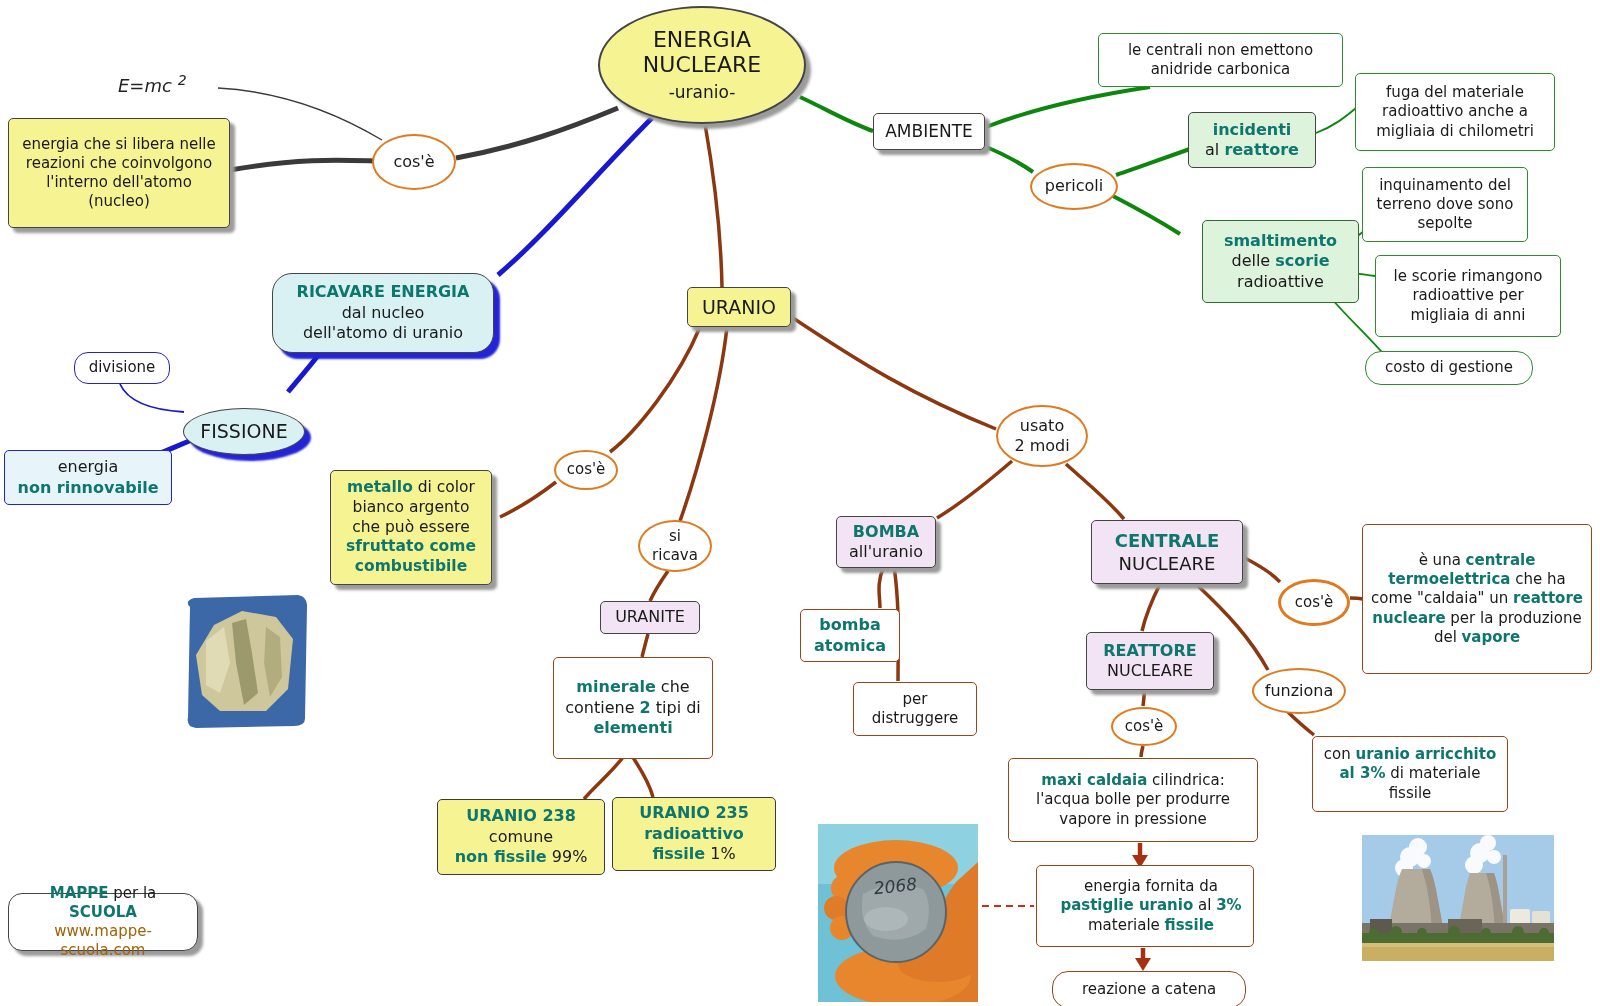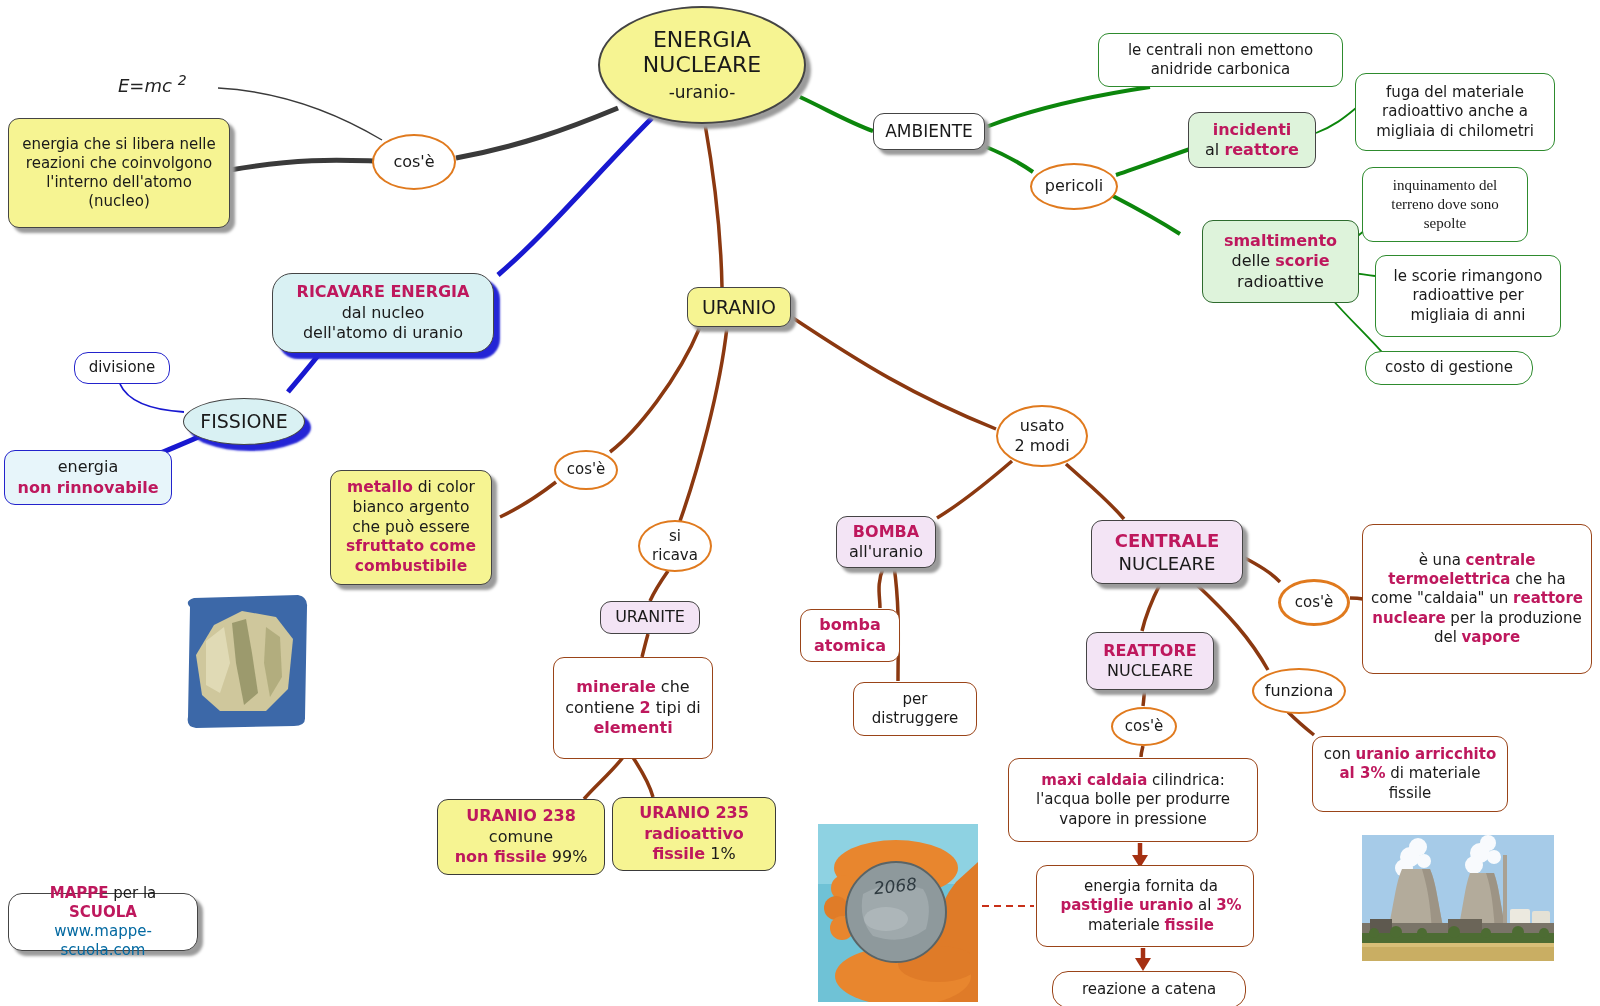--- a/index.html
+++ b/index.html
@@ -3,21 +3,21 @@
 <meta charset="utf-8">
 <style>
   html,body{margin:0;padding:0;}
   body{
     width:1600px;height:1006px;position:relative;background:#ffffff;
     font-family:"DejaVu Sans",sans-serif;color:#1a1a1a;overflow:hidden;
   }
   #edges{position:absolute;left:0;top:0;z-index:1;}
   .node{
     position:absolute;box-sizing:border-box;z-index:2;text-align:center;
-    background:#fff;border:1.7px solid #444;border-radius:11px;
+    background:#fff;border:1.7px solid #444;border-radius:5px;
     padding:5px 8px;font-size:15px;line-height:1.28;
     display:flex;align-items:center;justify-content:center;
   }
   .node .inner{width:100%;}
   .yellow{background:#f6f492;}
   .cyan{background:#d9f1f3;}
   .ltblue{background:#e7f5fa;}
   .greenbg{background:#def3db;}
   .pink{background:#f3e4f5;}
   .gborder{border-color:#2e8b2e;border-width:1.5px;}
@@ -25,22 +25,22 @@
   .bborder{border-color:#2323cc;}
   .brborder{border-color:#9a4418;border-width:1.6px;}
   .shadow{box-shadow:5px 5px 3px #9b9b9b;}
   .bshadow{box-shadow:6px 6px 2px #2424d6;}
   .ellipse{border-radius:50%;}
   .oellipse{border-radius:50%;border:2px solid #e07a1e;background:#fff;}
   .othick{border-width:3.2px;}
   .img-ph{position:absolute;z-index:2;overflow:hidden;}
   .formula{position:absolute;z-index:2;font-style:italic;font-size:18px;color:#222;}
   .formula sup{font-size:14px;font-style:italic;}
-  .url{color:#0369a1;}
-  b{color:#be185d;}
+  .url{color:#a16207;}
+  b{color:#0f766e;}
 </style>
 </head>
 <body>
 
 <svg id="edges" width="1600" height="1006" viewBox="0 0 1600 1006">
 
   <g fill="none" stroke="#3a3a3a">
     <path d="M 230 170 C 300 158 340 160 374 161" stroke-width="5"></path>
     <path d="M 456 158 C 520 146 565 130 618 108" stroke-width="5"></path>
     <path d="M 218 88 C 290 92 345 118 382 140" stroke-width="1.4"></path>
@@ -134,21 +134,21 @@
 </div>
 
 <div class="node gborder" style="left:1355px;top:73px;width:200px;height:78px;">
   <div class="inner">fuga del materiale radioattivo anche a migliaia di chilometri</div>
 </div>
 
 <div class="node oellipse" style="left:1030px;top:163px;width:88px;height:47px;font-size:16px;">
   <span>pericoli</span>
 </div>
 
-<div class="node gborder" style="left:1362px;top:167px;width:166px;height:75px;font-family:Liberation Serif, serif;">
+<div class="node gborder" style="left:1362px;top:167px;width:166px;height:75px;">
   <div class="inner">inquinamento del terreno dove sono sepolte</div>
 </div>
 
 <div class="node greenbg dgborder" style="left:1178px;top:220px;width:157px;height:83px;font-size:16px;">
   <div class="inner">
     <b>smaltimento</b><br>
     <span>delle </span><b>scorie</b><br>
     <span>radioattive</span>
   </div>
 </div>
@@ -166,21 +166,21 @@
     <b>RICAVARE ENERGIA</b><br>
     <span>dal nucleo</span><br>
     <span>dell'atomo di uranio</span>
   </div>
 </div>
 
 <div class="node bborder" style="left:74px;top:352px;width:96px;height:32px;border-radius:14px;">
   <span>divisione</span>
 </div>
 
-<div class="node cyan ellipse bshadow" style="left:183px;top:398px;width:122px;height:47px;font-size:19px;">
+<div class="node cyan ellipse bshadow" style="left:183px;top:408px;width:122px;height:47px;font-size:19px;">
   <span>FISSIONE</span>
 </div>
 
 <div class="node ltblue bborder" style="left:4px;top:450px;width:168px;height:55px;font-size:16px;">
   <div class="inner">
     <span>energia</span><br>
     <b>non rinnovabile</b>
   </div>
 </div>
 

